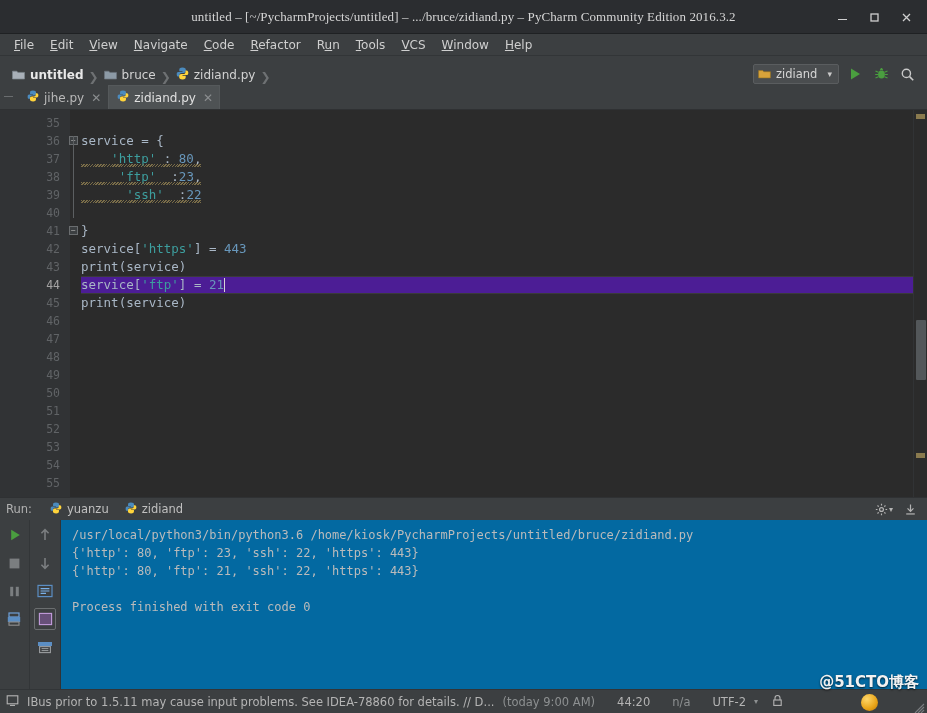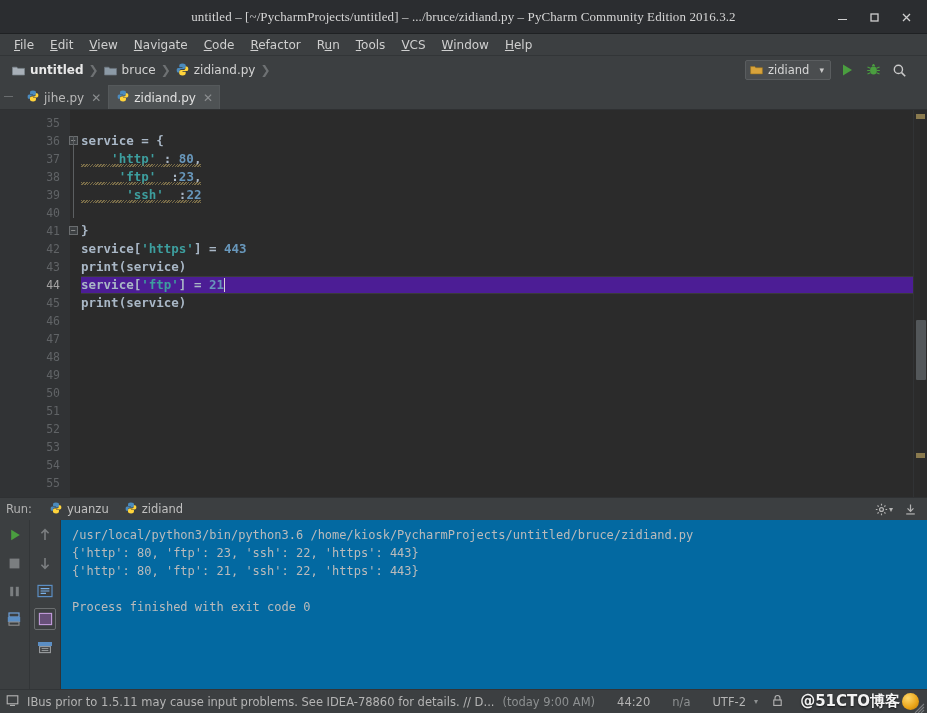--- a/index.html
+++ b/index.html
@@ -37,22 +37,22 @@
     border-bottom: 1px solid #323537;
   }
   .menuitem {
     color: #cfcfcf; font-size: 12px; padding: 2px 8px; white-space: nowrap;
     font-family: "DejaVu Sans", sans-serif; line-height: 16px;
   }
   .menuitem u { text-decoration: underline; text-underline-offset: 1px; }
 
   
   .navbar {
-    height: 28px; background: #3c3f41; display: flex; align-items: center;
-    padding: 0 12px 0 8px; flex: 0 0 28px; position: relative;
+    height: 28px; background: #3c3f41; display: flex; align-items: flex-end;
+    padding: 0 4px 0 8px; flex: 0 0 28px; position: relative;
   }
   .crumb { display: flex; align-items: center; gap: 5px; padding: 0 4px; }
   .crumb .clabel { color: #d2d2d2; font-size: 12px; white-space: nowrap; }
   .crumb.first .clabel { font-weight: bold; color: #e8e8e8; }
   .crumb-sep { color: #6e7173; font-size: 12px; padding: 0 1px; }
   .navbar-right { margin-left: auto; display: flex; align-items: center; gap: 6px; padding-right: 6px; }
   .runconfig {
     display: flex; align-items: center; gap: 5px;
     background: #4a4d4f; border: 1px solid #5a5d5f; border-radius: 2px;
     height: 20px; padding: 0 6px 0 4px; min-width: 86px;
@@ -90,21 +90,21 @@
   .fold {
     position: absolute; right: -8px; top: 4px; width: 9px; height: 9px;
     border: 1px solid #6a6d6f; background: #3c3f41; color: #a9a9a9;
     font-size: 8px; line-height: 7px; text-align: center;
   }
   .fold-line { position: absolute; right: -4px; top: 13px; width: 1px; background: #5c5f61; }
 
   .code {
     flex: 1 1 auto; position: relative; padding-top: 4px; padding-left: 11px;
     font-family: "DejaVu Sans Mono", monospace; font-size: 12.5px;
-    color: #a9b7c6; overflow: hidden; font-weight: bold;
+    color: #a9b7c6; overflow: hidden;
   }
   .cline { height: 18px; line-height: 18px; white-space: pre; position: relative; }
   .cline.current { background: #4c1d95; box-shadow: inset 0 1px 0 #3a3a3a, inset 0 -1px 0 #3a3a3a; }
   .tok-str2 { color: #3d9e9e; }
   .tok-num { color: #6897bb; }
   .tok-plain { color: #a9b7c6; }
   .squig {
     position: absolute; left: 0; bottom: 1px; height: 3px;
     background-image: repeating-linear-gradient(135deg,#8a7a4e 0 1px, transparent 1px 2px);
     opacity: .85;
@@ -156,21 +156,21 @@
   }
   .statusbar .stext { color: #b4b4b4; font-size: 11.5px; white-space: nowrap; }
   .statusbar .dim { color: #8d9091; }
   .gripper {
     position: absolute; right: 2px; bottom: 2px; width: 12px; height: 12px;
   }
 
   
   .watermark {
     position: absolute; right: 8px; bottom: 2px; z-index: 50;
-    display: flex; align-items: center; gap: 2px; pointer-events: none;
+    display: flex; align-items: center; gap: 2px; pointer-events: none; flex-direction: column;
   }
   .watermark .wmtext {
     color: #f2f2f2; font-size: 15px; font-weight: bold;
     text-shadow: 0 1px 2px rgba(0,0,0,.7);
     font-family: "DejaVu Sans", sans-serif;
   }
   .wmlogo {
     width: 17px; height: 17px; border-radius: 50%;
     background: radial-gradient(circle at 35% 30%, #ffd76a, #e8a317 60%, #b4730a);
     display:inline-block;

